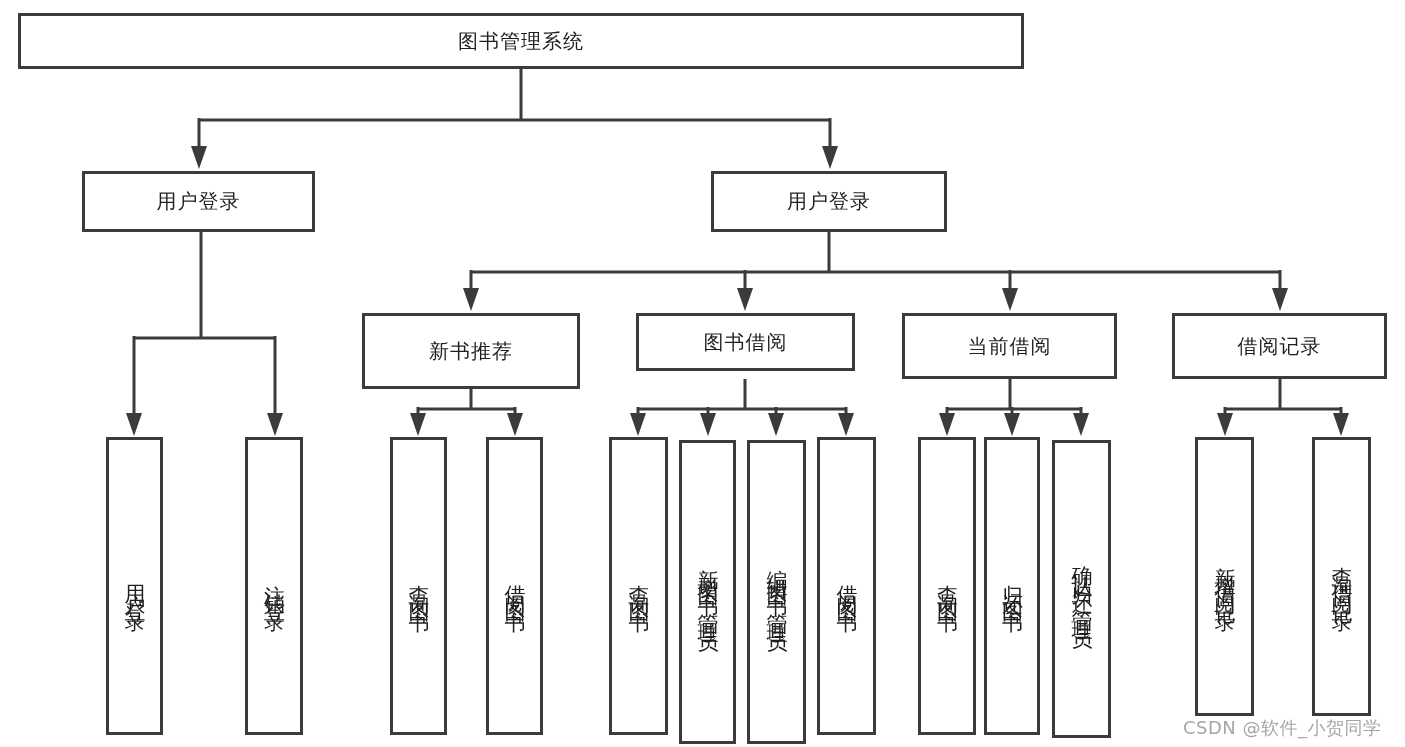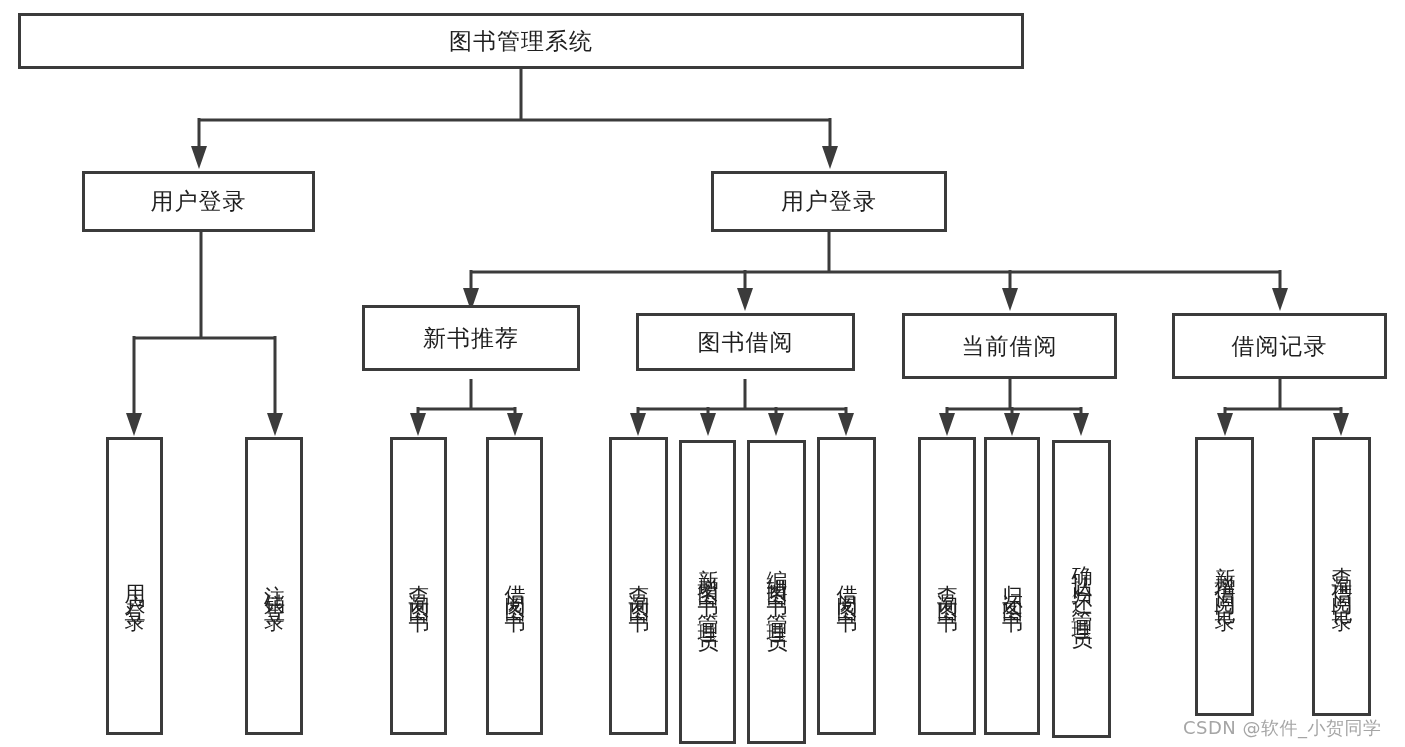--- a/index.html
+++ b/index.html
@@ -16,21 +16,21 @@
     position:absolute;
     background:#ffffff;
     border:3px solid #3b3b3b;
     box-sizing:border-box;
     display:flex;
     align-items:center;
     justify-content:center;
     z-index:2;
   }
   .box.h span{
-    font-size:23px;
+    font-size:20px;
     letter-spacing:1px;
     white-space:nowrap;
     color:#1f1f1f;
   }
   .box.v span{
     writing-mode:vertical-rl;
     text-orientation:mixed;
     font-size:21px;
     letter-spacing:9px;
     line-height:1;
@@ -90,21 +90,21 @@
     <span>图书管理系统</span>
   </div>
 
   <div class="box h" style="left:82px;top:171px;width:233px;height:61px">
     <span>用户登录</span>
   </div>
   <div class="box h" style="left:711px;top:171px;width:236px;height:61px">
     <span>用户登录</span>
   </div>
 
-  <div class="box h" style="left:362px;top:305px;width:218px;height:66px">
+  <div class="box h" style="left:362px;top:313px;width:218px;height:76px">
     <span>新书推荐</span>
   </div>
   <div class="box h" style="left:636px;top:313px;width:219px;height:58px">
     <span>图书借阅</span>
   </div>
   <div class="box h" style="left:902px;top:313px;width:215px;height:66px">
     <span>当前借阅</span>
   </div>
   <div class="box h" style="left:1172px;top:313px;width:215px;height:66px">
     <span>借阅记录</span>

